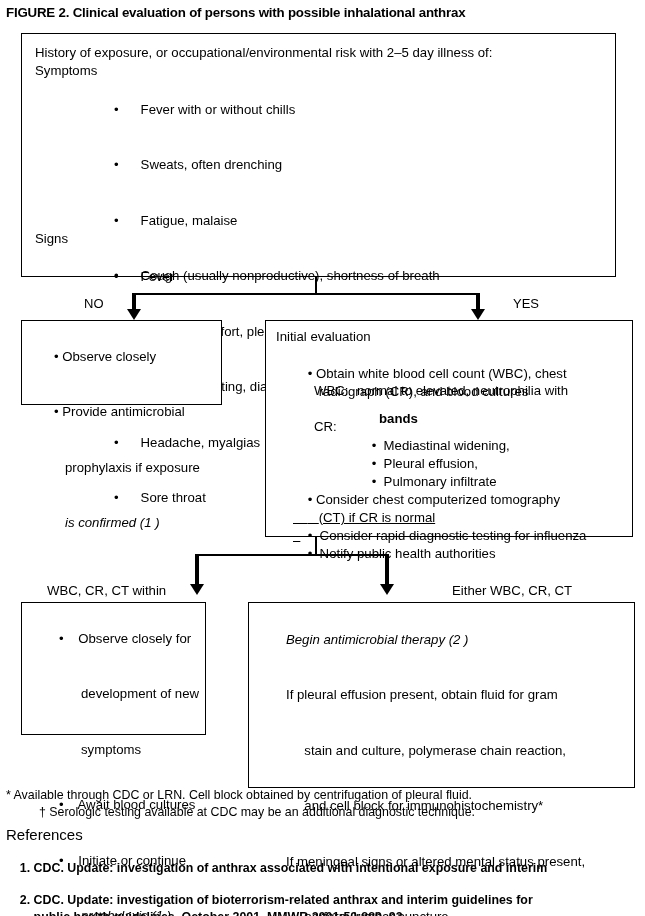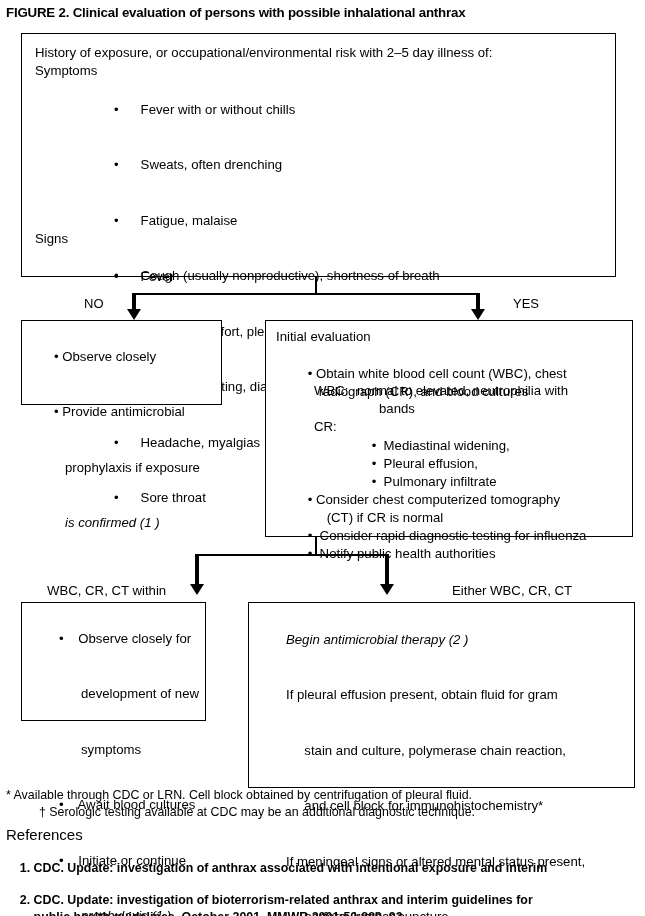--- a/index.html
+++ b/index.html
@@ -147,37 +147,37 @@
 
   <div class="abs txt row" style="left:27px; top:25px;">
     <span>•</span><span> </span><span>Obtain white blood cell count (WBC), chest</span>
   </div>
   <div class="abs txt row" style="left:27px; top:43px;">
     <span>   </span><span>radiograph (CR), and blood cultures</span>
   </div>
 
   <div class="abs txt" style="left:48px; top:61px;">WBC:</div>
   <div class="abs txt" style="left:91px; top:61px;">normal to elevated, neutrophilia with</div>
-  <div class="abs txt" style="left:113px; top:79px;">bands</div>
+  <div class="abs txt" style="left:113px; top:89px;font-weight:bold;">bands</div>
 
   <div class="abs txt" style="left:48px; top:97px;">CR:</div>
   <div class="abs txt row" style="left:91px; top:97px;">
     <span>•</span><span>  </span><span>Mediastinal widening,</span>
   </div>
   <div class="abs txt row" style="left:91px; top:115px;">
     <span>•</span><span>  </span><span>Pleural effusion,</span>
   </div>
   <div class="abs txt row" style="left:91px; top:133px;">
     <span>•</span><span>  </span><span>Pulmonary infiltrate</span>
   </div>
 
   <div class="abs txt row" style="left:27px; top:151px;">
     <span>•</span><span> </span><span>Consider chest computerized tomography</span>
   </div>
-  <div class="abs txt row" style="left:35px; top:169px;">
+  <div class="abs txt row" style="left:27px; top:169px;text-decoration:underline;">
     <span>   </span><span>(CT) if CR is normal</span>
   </div>
 
   <div class="abs txt row" style="left:27px; top:187px;">
     <span>•</span><span>  </span><span>Consider rapid diagnostic testing for influenza</span>
   </div>
 
   <div class="abs txt row" style="left:27px; top:205px;">
     <span>•</span><span>  </span><span>Notify public health authorities</span>
   </div>
@@ -196,21 +196,21 @@
   <div>WBC, CR, CT within</div>
   <div>normal limits and</div>
   <div>patient mildly ill</div>
 </div>
 <div class="abs side-label" style="left:452px; top:545px;">
   <div>Either WBC, CR, CT</div>
   <div>abnormal or patient</div>
   <div>moderately/severely ill</div>
 </div>
 
-<div class="abs box" style="left:21px; top:602px; width:185px; height:119px;">
+<div class="abs box" style="left:21px; top:602px; width:185px; height:133px;">
   <div class="abs" style="left:15px; top:8px;">
     <div class="txt row">
       <span>•</span><span>    </span><span>Observe closely for</span>
     </div>
     <div class="txt row">
       <span>      </span><span>development of new</span>
     </div>
     <div class="txt row">
       <span>      </span><span>symptoms</span>
     </div>

